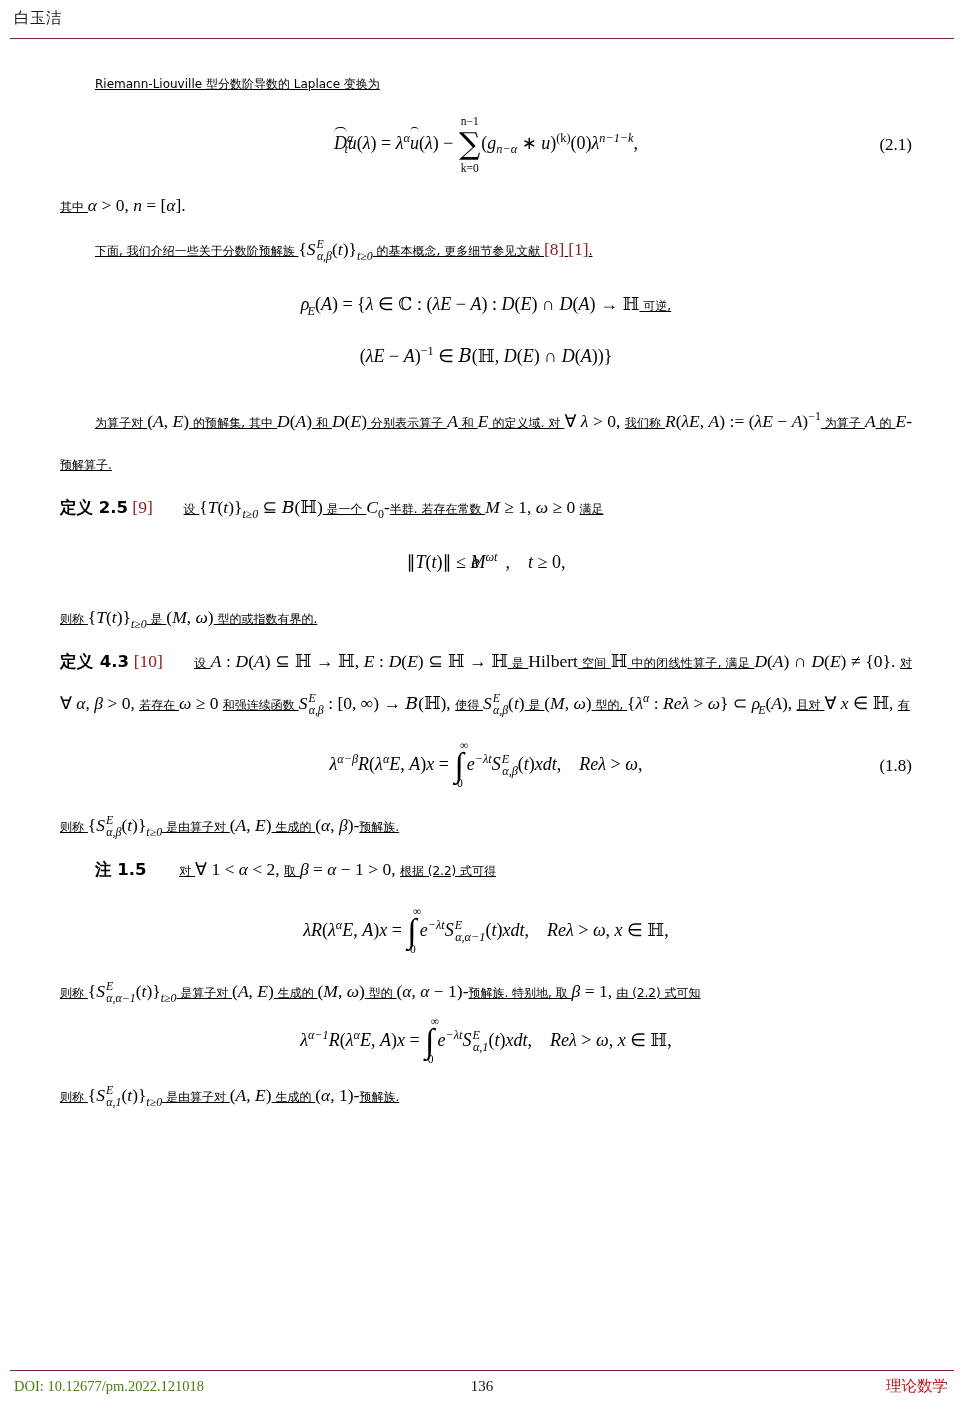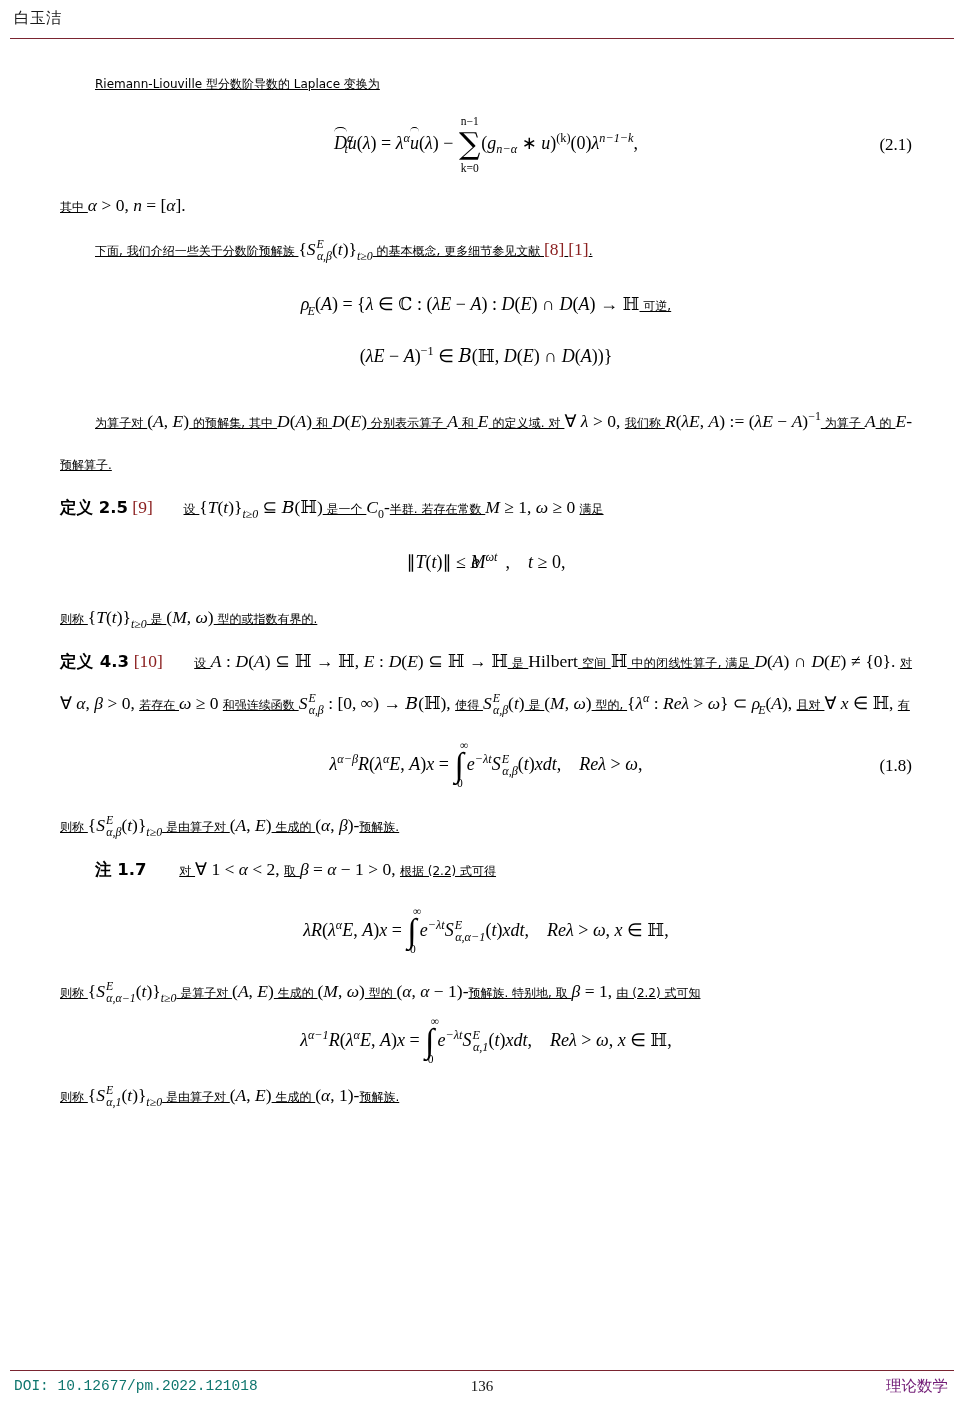--- a/index.html
+++ b/index.html
@@ -154,37 +154,37 @@
     top: 0px;
     width: 944px;
     height: 1px;
     background: #7a2430;
   }
   .footer-doi {
     position: absolute;
     left: 14px;
     top: 8px;
     font-size: 14.5px;
-    color: #0f766e;
-    font-family: Liberation Mono, monospace;
+    color: #4d7c0f;
+    font-family: Liberation Serif, serif;
   }
   .footer-page {
     position: absolute;
     left: 0; right: 0;
     top: 8px;
     text-align: center;
     font-size: 15px;
     color: #111;
   }
   .footer-journal {
     position: absolute;
     right: 16px;
     top: 6px;
     font-size: 15.5px;
-    color: #701a75;
+    color: #b91c1c;
     font-family: "DejaVu Sans", sans-serif;
   }
 </style>
 </head>
 <body>
 
 <div class="page">
 
   <div class="runhead">
     <div class="runhead-author">白玉洁</div>
@@ -248,21 +248,21 @@
     <div class="disp" style="margin-top:26px;margin-bottom:24px;">
       <span class="mi">λ</span><sup class="mi">α−β</sup><span class="mi">R</span><span class="mr">(</span><span class="mi">λ</span><sup class="mi">α</sup><span class="mi">E</span><span class="mr">, </span><span class="mi">A</span><span class="mr">)</span><span class="mi">x</span><span class="mr"> = </span><span class="bigint"><span class="top">∞</span><span class="sym">∫</span><span class="bot">0</span></span><span class="mi">e</span><sup class="mi">−λt</sup><span class="mi">S</span><sup class="mi" style="margin-left:1px;">E</sup><sub class="mi" style="margin-left:-7px;">α,β</sub><span class="mr">(</span><span class="mi">t</span><span class="mr">)</span><span class="mi">xdt</span><span class="mr">, &nbsp;&nbsp; </span><span class="mi">Reλ</span><span class="mr"> &gt; </span><span class="mi">ω</span><span class="mr">,</span>
       <span class="tag">(1.8)</span>
     </div>
 
     <p class="para" style="margin-bottom:2px;">
       <span class="cn">则称 </span><span class="mr">{</span><span class="mi">S</span><sup class="mi" style="margin-left:1px;">E</sup><sub class="mi" style="margin-left:-7px;">α,β</sub><span class="mr">(</span><span class="mi">t</span><span class="mr">)}</span><sub class="mi">t≥0</sub><span class="cn"> 是由算子对 </span><span class="mr">(</span><span class="mi">A</span><span class="mr">, </span><span class="mi">E</span><span class="mr">)</span><span class="cn"> 生成的 </span><span class="mr">(</span><span class="mi">α</span><span class="mr">, </span><span class="mi">β</span><span class="mr">)-</span><span class="cn">预解族.</span>
     </p>
 
     <p class="para indent" style="margin-bottom:2px;">
-      <span class="cnb">注 1.7</span>
+      <span class="cnb">注 1.5</span>
       <span style="display:inline-block;width:24px;"></span>
       <span class="cn">对 </span><span class="mr">∀ 1 &lt; </span><span class="mi">α</span><span class="mr"> &lt; 2, </span><span class="cn">取 </span><span class="mi">β</span><span class="mr"> = </span><span class="mi">α</span><span class="mr"> − 1 &gt; 0, </span><span class="cn">根据 (2.2) 式可得</span>
     </p>
 
     <div class="disp" style="margin-top:26px;margin-bottom:24px;">
       <span class="mi">λR</span><span class="mr">(</span><span class="mi">λ</span><sup class="mi">α</sup><span class="mi">E</span><span class="mr">, </span><span class="mi">A</span><span class="mr">)</span><span class="mi">x</span><span class="mr"> = </span><span class="bigint"><span class="top">∞</span><span class="sym">∫</span><span class="bot">0</span></span><span class="mi">e</span><sup class="mi">−λt</sup><span class="mi">S</span><sup class="mi" style="margin-left:1px;">E</sup><sub class="mi" style="margin-left:-7px;">α,α−1</sub><span class="mr">(</span><span class="mi">t</span><span class="mr">)</span><span class="mi">xdt</span><span class="mr">, &nbsp;&nbsp; </span><span class="mi">Reλ</span><span class="mr"> &gt; </span><span class="mi">ω</span><span class="mr">, </span><span class="mi">x</span><span class="mr"> ∈ </span><span class="mr" style="font-family:'DejaVu Serif',serif;">ℍ</span><span class="mr">,</span>
     </div>
 
     <p class="para" style="margin-bottom:2px;">
       <span class="cn">则称 </span><span class="mr">{</span><span class="mi">S</span><sup class="mi" style="margin-left:1px;">E</sup><sub class="mi" style="margin-left:-7px;">α,α−1</sub><span class="mr">(</span><span class="mi">t</span><span class="mr">)}</span><sub class="mi">t≥0</sub><span class="cn"> 是算子对 </span><span class="mr">(</span><span class="mi">A</span><span class="mr">, </span><span class="mi">E</span><span class="mr">)</span><span class="cn"> 生成的 </span><span class="mr">(</span><span class="mi">M</span><span class="mr">, </span><span class="mi">ω</span><span class="mr">)</span><span class="cn"> 型的 </span><span class="mr">(</span><span class="mi">α</span><span class="mr">, </span><span class="mi">α</span><span class="mr"> − 1)-</span><span class="cn">预解族. 特别地, 取 </span><span class="mi">β</span><span class="mr"> = 1, </span><span class="cn">由 (2.2) 式可知</span>

